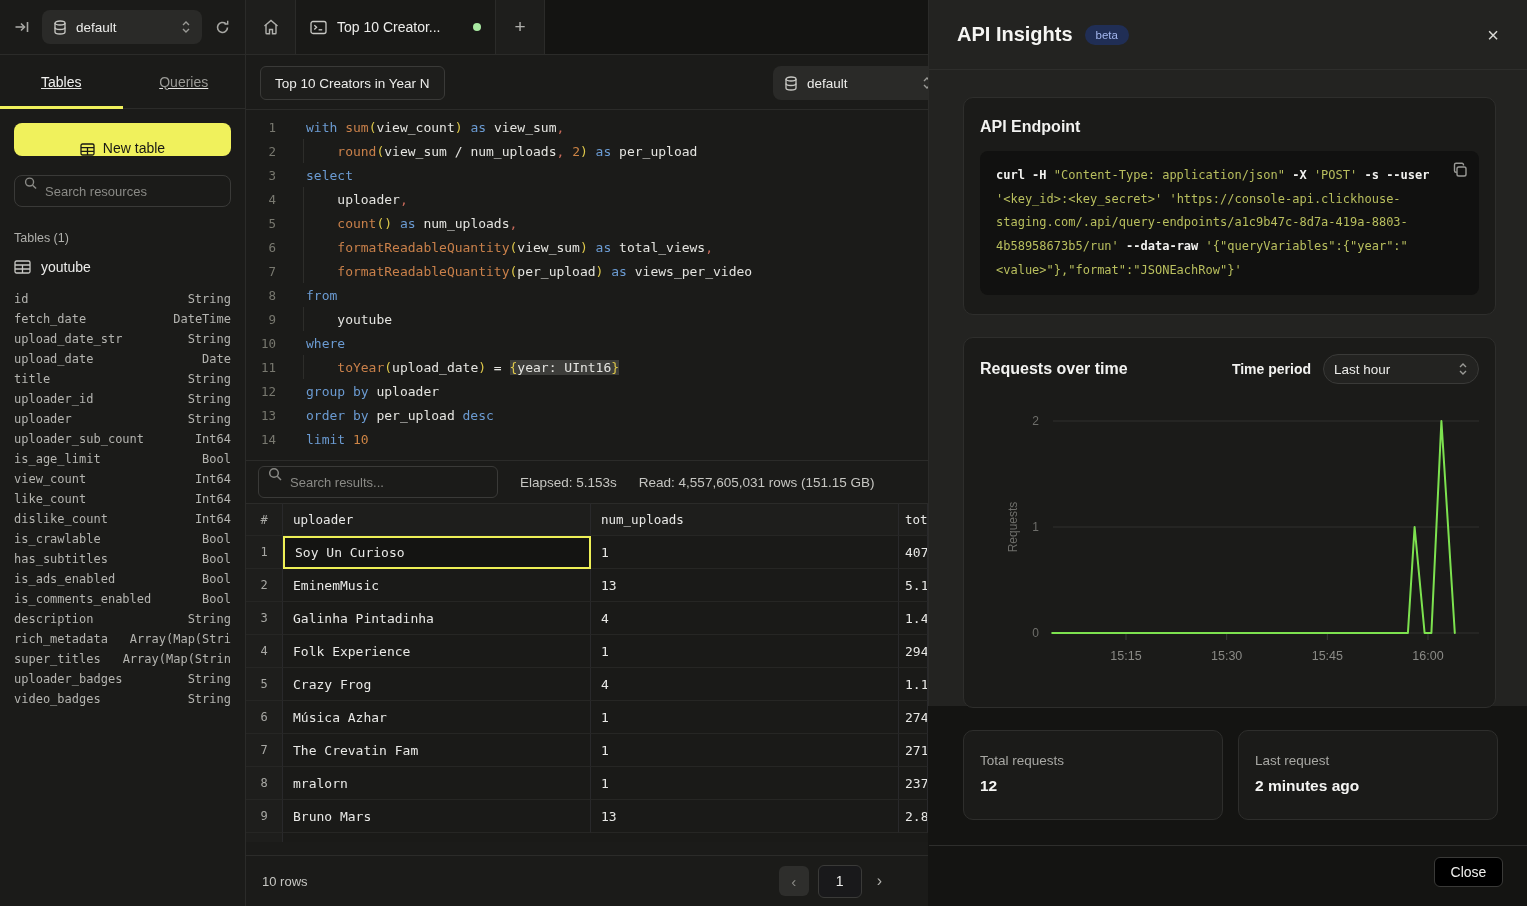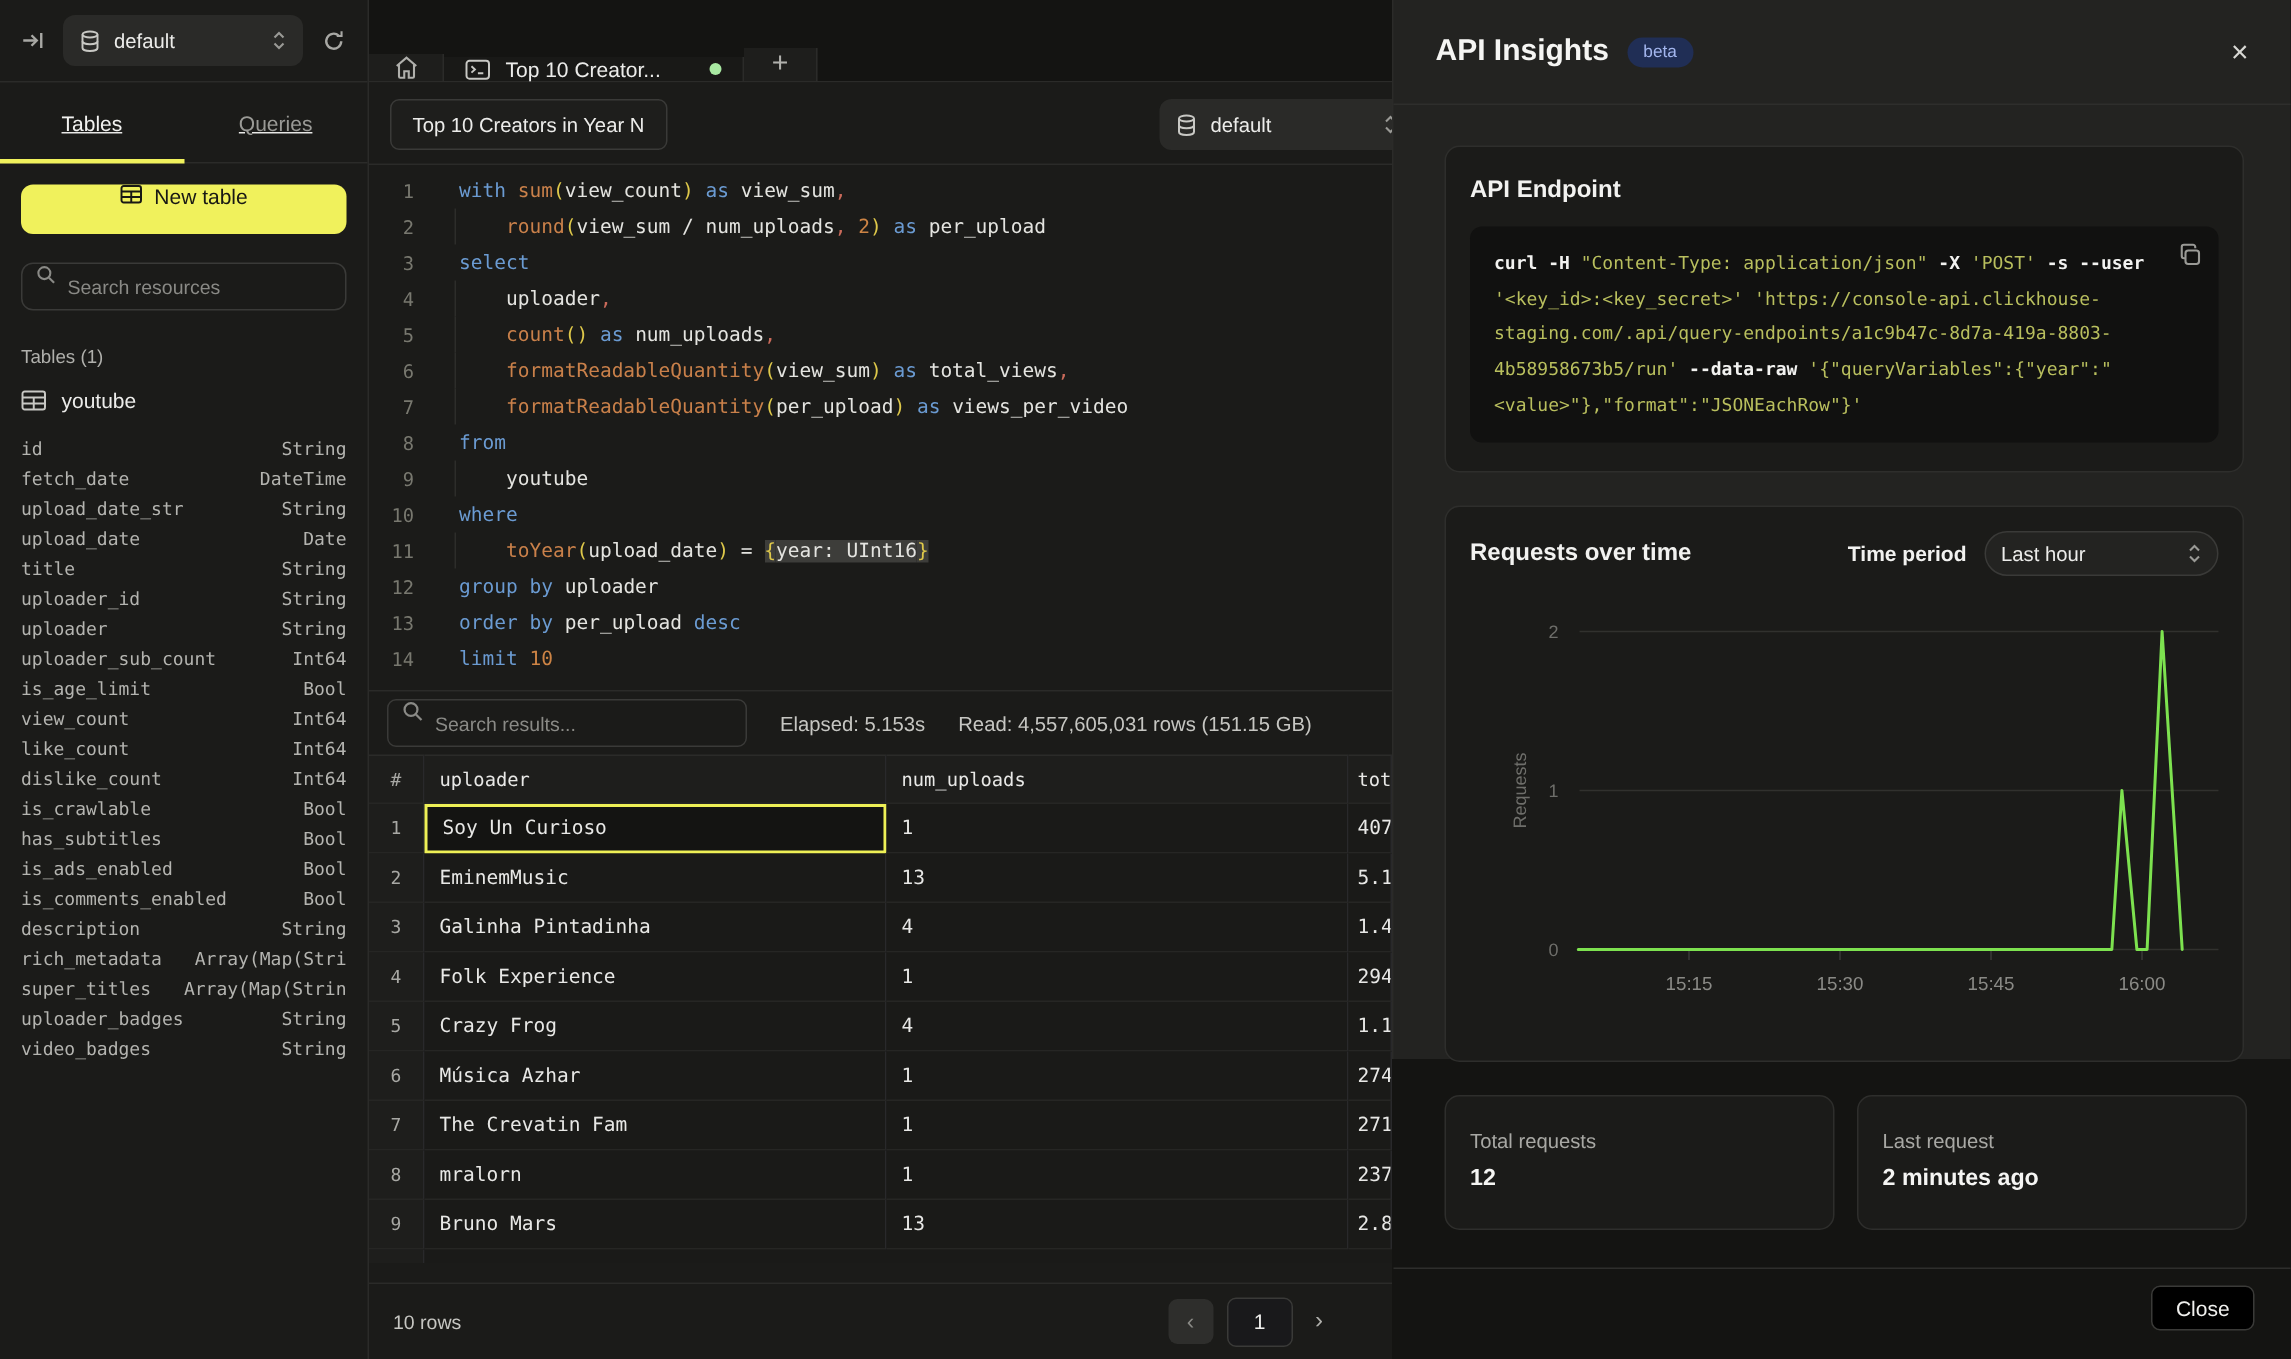--- a/index.html
+++ b/index.html
@@ -15,34 +15,34 @@
   .icon-btn { color:#a8a8a4; cursor:pointer; display:flex; align-items:center; justify-content:center; }
   .db-pill { flex:1; height:34px; background:#2a2a28; border-radius:8px; display:flex; align-items:center; gap:9px; padding:0 11px; cursor:pointer; }
   .db-pill .lbl { font-size:13.5px; color:#ececea; flex:1; }
   .sb-tabs { height:54px; border-bottom:1px solid #2b2b29; display:flex;text-decoration:underline; }
   .sb-tab { flex:1; display:flex; align-items:center; justify-content:center; font-size:14px;
     color:#9a9a96; cursor:pointer; position:relative; }
   .sb-tab.active { color:#f2f2f0; }
   .sb-tab.active::after { content:''; position:absolute; left:0; right:0; bottom:-1px; height:3px; background:#f0f15c; }
   .sb-body { padding:14px; }
   .new-table-btn { width:100%; height:33px; background:#f0f15c; color:#181814; border:none; border-radius:8px;
-    display:flex; align-items:flex-start; justify-content:center; gap:8px; font-size:14px; font-family:inherit; cursor:pointer; }
+    display:flex; align-items:flex-end; justify-content:center; gap:8px; font-size:14px; font-family:inherit; cursor:pointer; }
   .search-box { margin-top:19px; height:32px; border:1px solid #3a3a38; border-radius:8px;
     display:flex; gap:8px; padding:0 9px; color:#8a8a86; }
   .search-box input { flex:1; background:transparent; border:none; outline:none; color:#e8e8e6; font-size:13px; font-family:inherit; }
   .search-box input::placeholder { color:#8a8a86; }
   .tables-count { margin-top:24px; font-size:12.5px; color:#b0b0ac; }
   .table-item { margin-top:14px; display:flex; align-items:center; gap:10px; font-size:14px; color:#ececea; cursor:pointer; }
   .schema { margin-top:14px; font-size:12px; line-height:20px; color:#b4b4b0; }
   .schema-row { display:flex; justify-content:space-between; white-space:nowrap; overflow:hidden; gap:6px; }
   .schema-row .ctype { color:#b4b4b0; }
 
   
   .main { position:absolute; left:246px; top:0; width:682px; height:906px; background:#1b1b19; overflow:hidden; }
-  .tabbar { height:55px; background:#141412; border-bottom:1px solid #2b2b29; display:flex;align-items:flex-end; }
+  .tabbar { height:55px; background:#141412; border-bottom:1px solid #2b2b29; display:flex; }
   .tb-home { width:50px; background:#1e1e1c; border-right:1px solid #2b2b29; display:flex; align-items:center; justify-content:center; cursor:pointer; }
   .tb-tab { width:200px; background:#191917; border-right:1px solid #2b2b29; display:flex; align-items:center; gap:10px; padding:0 14px; cursor:pointer; }
   .tb-tab .tab-lbl { font-size:14px; color:#ececea; white-space:nowrap; }
   .tab-dot { width:8px; height:8px; border-radius:50%; background:#a9e9a2; margin-left:auto; }
   .tb-plus { width:49px; background:#1e1e1c; border-right:1px solid #2b2b29; display:flex; align-items:center; justify-content:center;
     color:#b0b0ac; font-size:19px; cursor:pointer; }
   .toolbar { height:55px; background:#1b1b19; border-bottom:1px solid #2b2b29; position:relative; }
   .query-title-btn { position:absolute; left:14px; top:11px; height:32px; padding:16px 14px; background:#1e1e1c;
     border:1px solid #3a3a38; border-radius:6px; color:#ececea; font-size:13.5px; font-family:inherit;
     display:flex; align-items:center; cursor:pointer; }

